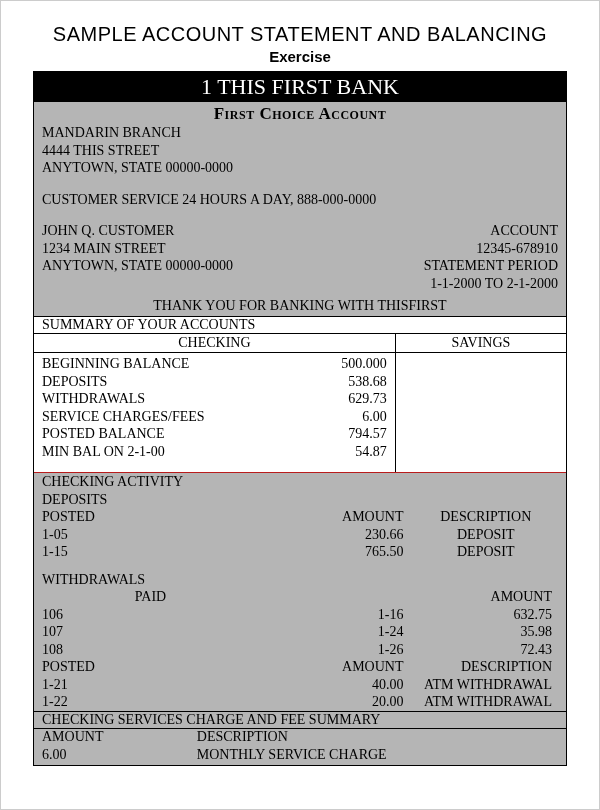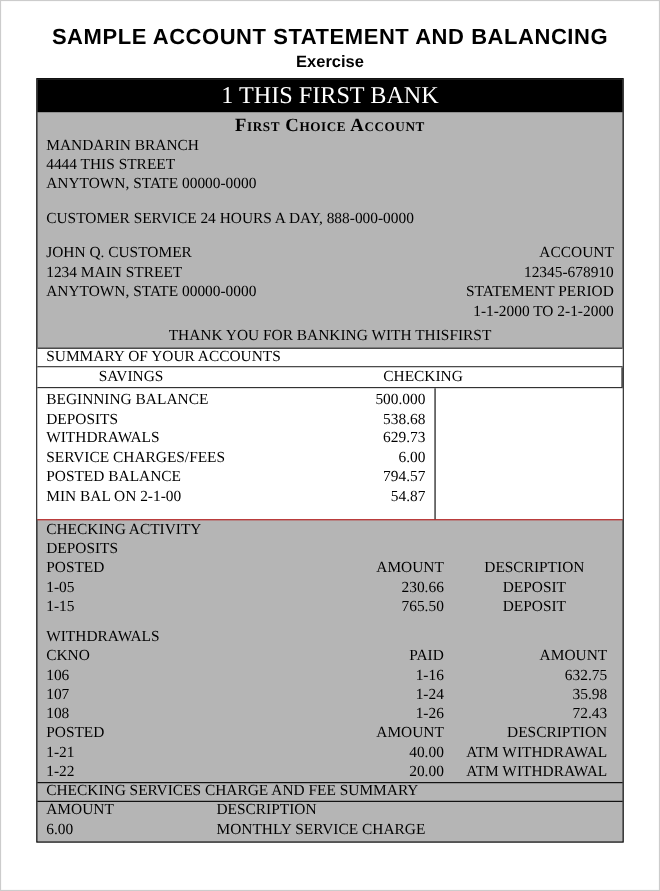--- a/index.html
+++ b/index.html
@@ -6,21 +6,21 @@
   body {
     width: 600px;
     height: 810px;
     background: #fff;
     border: 1px solid #ccc;
     font-family: "Times New Roman", Times, serif;
     font-size: 14px;
     color: #000;
     padding: 22px 32px;
   }
-  .title { text-align: center; font-family: Arial, Helvetica, sans-serif; font-weight: bold; font-size: 20px; letter-spacing: 0.5px; }
+  .title { text-align: center; font-family: Arial, Helvetica, sans-serif; font-weight: normal; font-size: 20px; letter-spacing: 0.5px; }
   .subtitle { text-align: center; font-family: Arial, Helvetica, sans-serif; font-weight: bold; font-size: 15px; margin-top: 2px; margin-bottom: 6px; }
   .statement { border: 1px solid #000; background: #b5b5b5; }
   .bank-bar { background: #000; color: #fff; font-size: 22px; padding: 2px 6px; font-family: "Times New Roman", serif; text-align: center; }
   .account-type { text-align: center; font-weight: bold; font-variant: small-caps; font-size: 17px; padding: 2px 0 0 0; letter-spacing: 0.5px; }
   .addr { padding: 0 8px 4px 8px; line-height: 1.25; }
   .two-col { display: flex; justify-content: space-between; padding: 0 8px; line-height: 1.25; }
   .two-col .right { text-align: right; }
   .thanks { text-align: center; padding: 6px 0 2px 0; font-size: 14px; }
   .summary-head { background: #fff; border-top: 1px solid #000; border-bottom: 1px solid #000; padding: 0 8px; font-size: 14px; }
   .summary-cols { display: flex; background: #fff; border-bottom: 1px solid #000; }
@@ -75,22 +75,22 @@
       <div>12345-678910</div>
       <div>STATEMENT PERIOD</div>
       <div>1-1-2000 TO 2-1-2000</div>
     </div>
   </div>
 
   <div class="thanks">THANK YOU FOR BANKING WITH THISFIRST</div>
 
   <div class="summary-head">SUMMARY OF YOUR ACCOUNTS</div>
   <div class="summary-cols">
+    <div class="col col-check">CHECKING</div>
     <div class="col col-sav">SAVINGS</div>
-    <div class="col col-check">CHECKING</div>
   </div>
   <div class="summary-body">
     <div class="col-check">
       <div class="srow">
           <span>BEGINNING BALANCE</span>
           <span class="amt">500.000</span>
         </div>
       <div class="srow">
           <span>DEPOSITS</span>
           <span class="amt">538.68</span>
@@ -134,21 +134,20 @@
         <div class="c2">765.50</div>
         <div class="c3">DEPOSIT</div>
       </div>
   </div>
 
   <div class="spacer10"></div>
 
   <div class="act-sect">
     <div>WITHDRAWALS</div>
     <div class="grid3">
-      <div class="c1">CKNO</div>
       <div class="c2">PAID</div>
       <div class="c3r">AMOUNT</div>
     </div>
     <div class="grid3">
         <div class="c1">106</div>
         <div class="c2">1-16</div>
         <div class="c3r">632.75</div>
       </div>
     <div class="grid3">
         <div class="c1">107</div>

